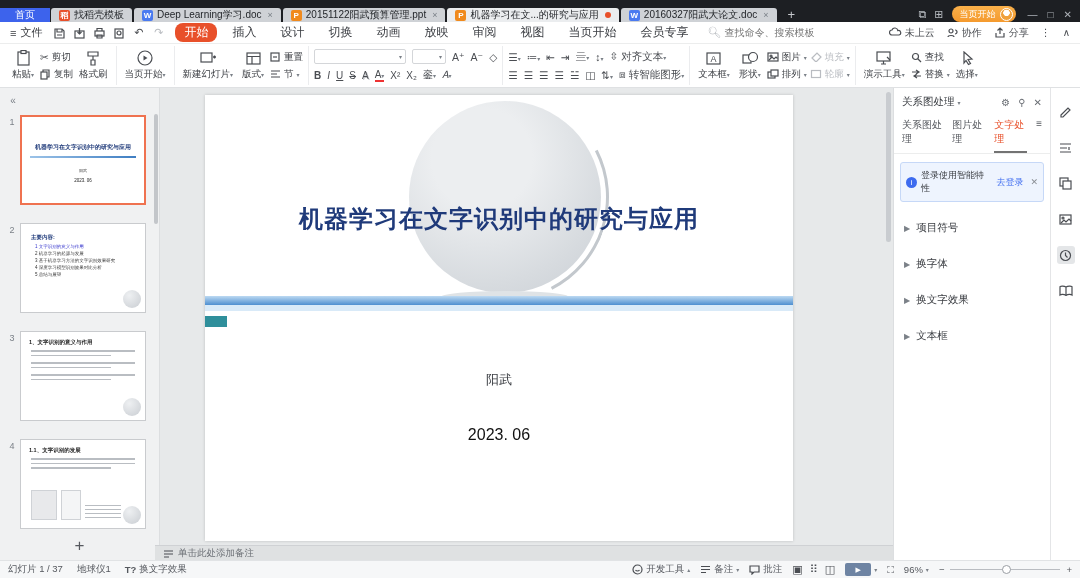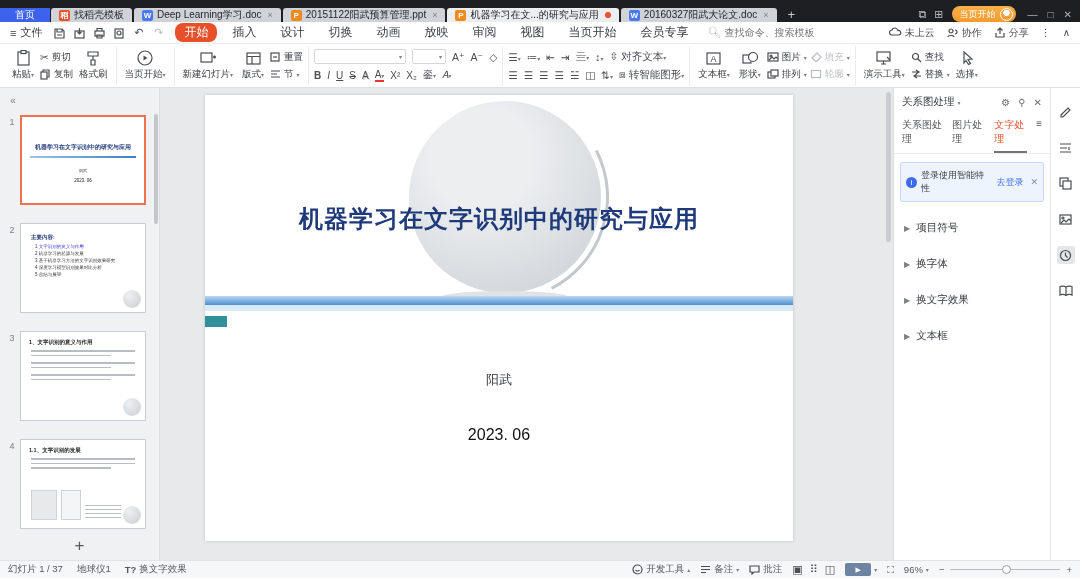--- a/index.html
+++ b/index.html
@@ -552,20 +552,26 @@
         <div class="globe-arc"></div>
         <div class="globe-base"></div>
         <div class="slide-title">机器学习在文字识别中的研究与应用</div>
         <div class="band"></div>
         <div class="band2"></div>
         <div class="teal-sq"></div>
         <div class="slide-author">阳武</div>
         <div class="slide-date">2023. 06</div>
       </div>
       <div class="canvas-scroll"></div>
+      <div class="notesbar">
+        <svg class="lic" width="11" height="9">
+            <path d="M1 2h9M1 5h9M1 8h5"></path>
+          </svg>
+        <span>单击此处添加备注</span>
+      </div>
     </div>
 
     <div class="rightpanel">
       <div class="rp-header">
         <span>关系图处理</span>
         <span class="caret" style="margin-left:3px">▾</span>
         <div class="rp-hicons">
           <span>⚙</span>
           <span>⚲</span>
           <span>✕</span>

